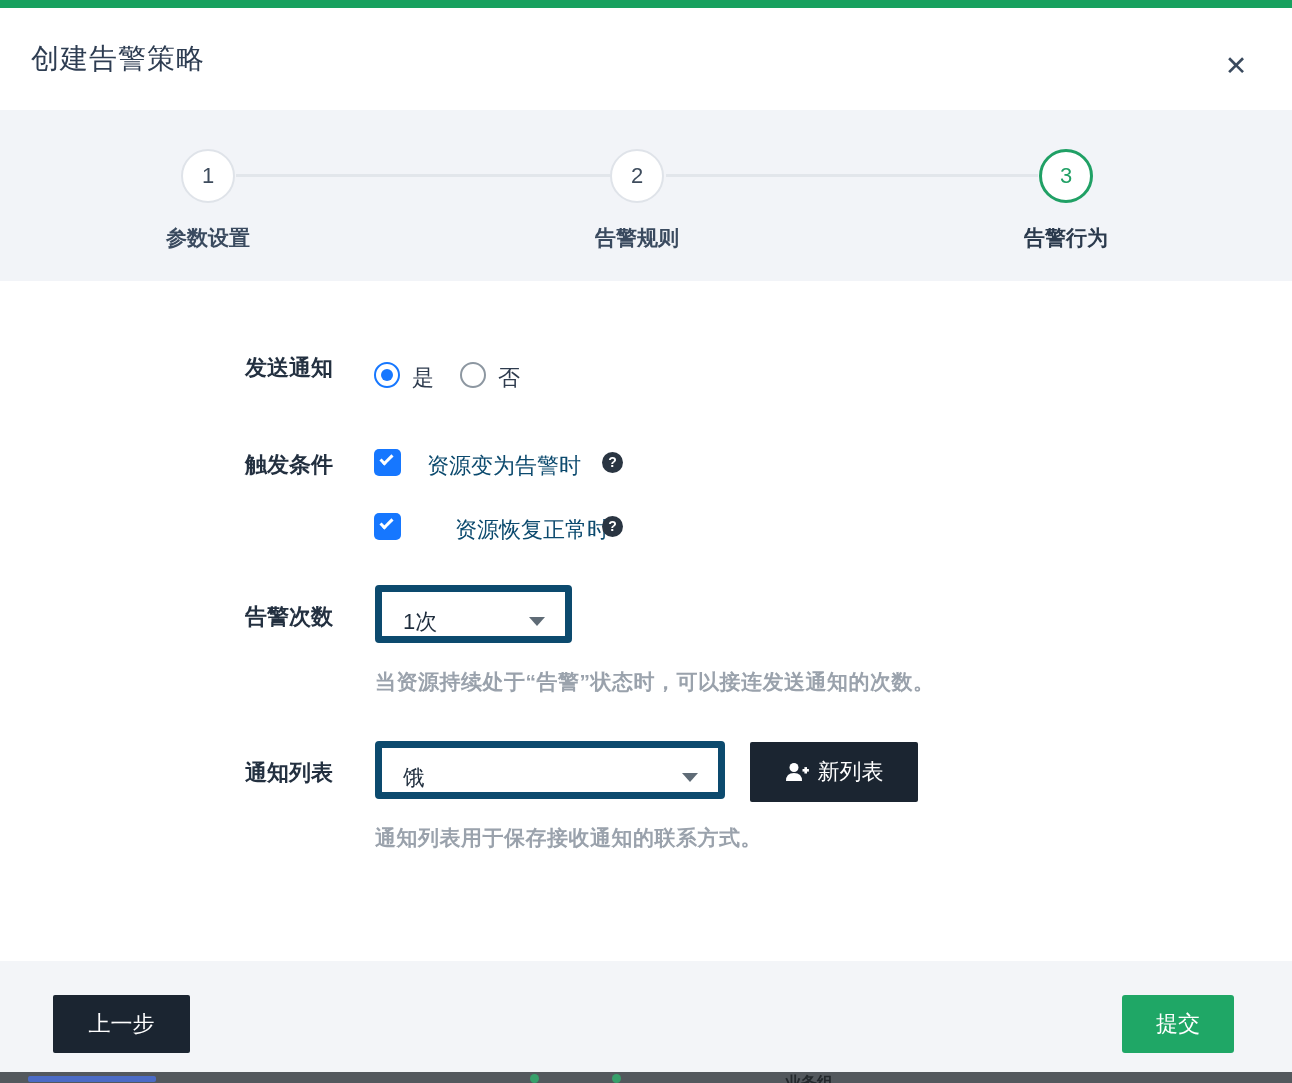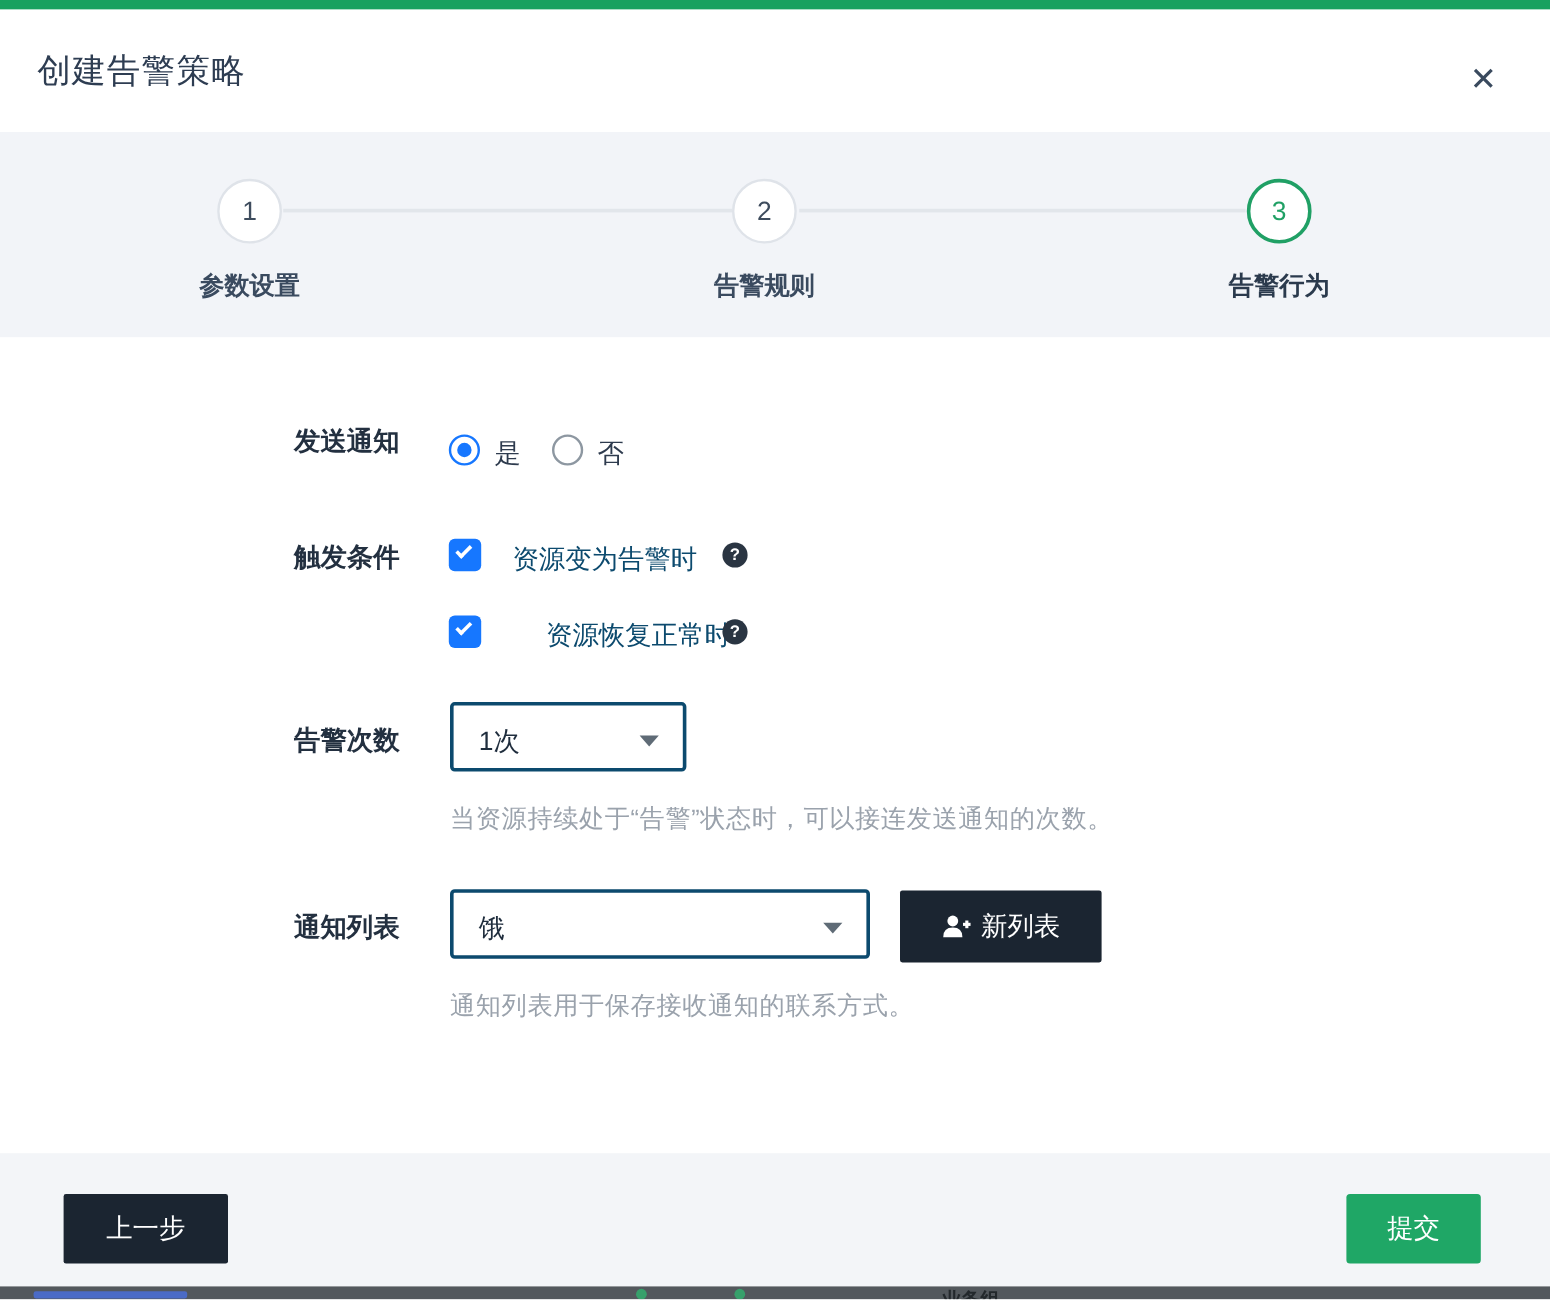--- a/index.html
+++ b/index.html
@@ -53,29 +53,29 @@
   .checkbox .check { position:absolute; left:6px; top:6px; width:13px; height:7px;
                      border-left:3px solid #fff; border-bottom:3px solid #fff; transform:rotate(-45deg); }
   .cb-text { position:absolute; left:427px; font-size:22px; color:#0c4a6e; }
   .cb-text-1 { top:451px; } .cb-text-2 { top:515px;margin-left:28px; }
   .help-icon { position:absolute; left:602px; width:21px; height:21px; border-radius:50%;
                background:#2a3542; color:#fff; font-size:14px; font-weight:bold;
                text-align:center; line-height:21px; }
   .help-1 { top:452px; } .help-2 { top:516px; }
 
   .select-box { position:absolute; left:375px; height:58px; background:#fff;
-                border:3px solid #0c4a6e; border-radius:4px; cursor:pointer; }
+                border:7px solid #0c4a6e; border-radius:4px; cursor:pointer; }
   .sel-count { top:585px; width:197px; }
   .sel-list  { top:741px; width:350px; }
   .select-value { position:absolute; left:21px; top:15px; font-size:22px; color:#1f2d3d; }
   .caret { position:absolute; right:20px; top:25px; width:0; height:0;
            border-left:8px solid transparent; border-right:8px solid transparent;
            border-top:9px solid #5f6b76; }
 
-  .hint { position:absolute; left:375px; font-size:21px; color:#9aa2ac; letter-spacing:0.5px; }
+  .hint { position:absolute; left:375px; font-size:21px; color:#9aa2ac; letter-spacing:0.5px;font-weight:bold; }
   .hint-count { top:668px; } .hint-list { top:824px; }
 
   .btn-dark { background:#1b2531; color:#fff; border:none; border-radius:2px;
               font-size:22px; cursor:pointer; font-family:inherit; }
   .btn-newlist { position:absolute; left:750px; top:742px; width:168px; height:60px;
                  display:flex; align-items:center; justify-content:center; gap:9px; }
   .btn-prev { position:absolute; left:53px; top:995px; width:137px; height:58px; }
   .btn-submit { position:absolute; left:1122px; top:995px; width:112px; height:58px;
                 background:#1fa766; color:#fff; border:none; border-radius:3px;
                 font-size:22px; cursor:pointer; font-family:inherit; }

